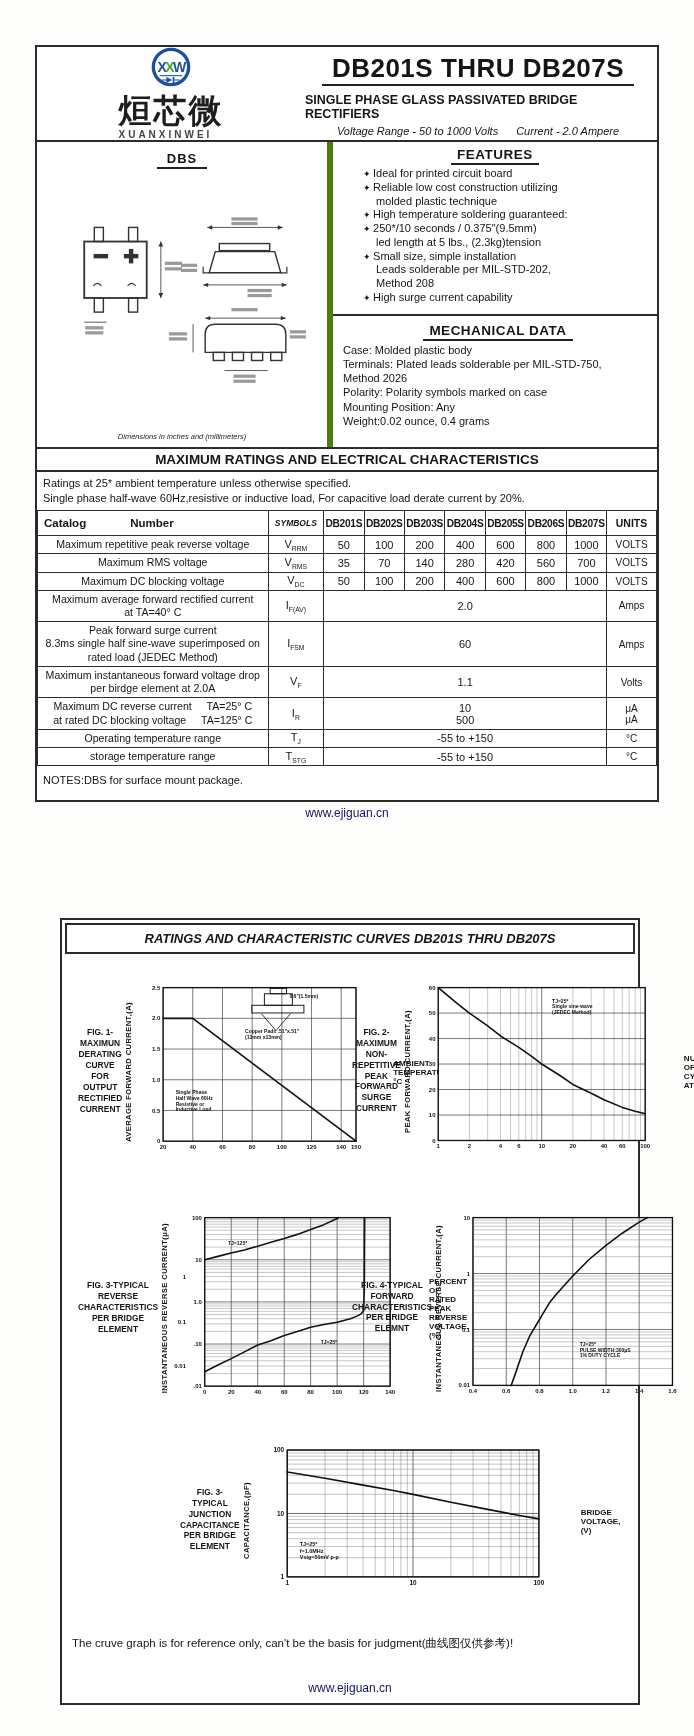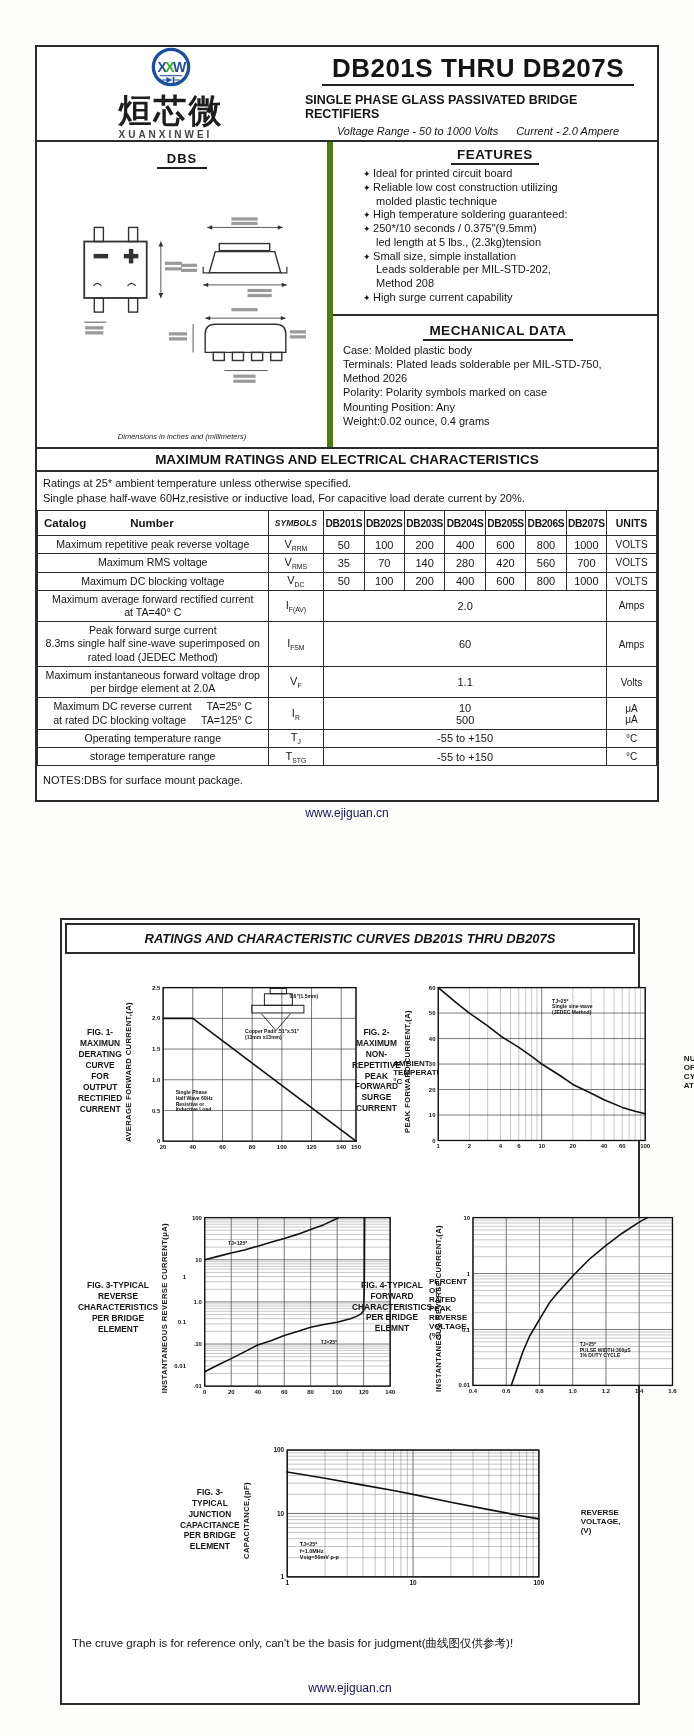--- a/index.html
+++ b/index.html
@@ -636,18 +636,18 @@
           <text x="31.0" y="8.2" font-size="6.4" text-anchor="end" font-weight="bold" font-family="Liberation Sans, sans-serif" fill="#111">100</text>
           <text x="31.0" y="71.2" font-size="6.4" text-anchor="end" font-weight="bold" font-family="Liberation Sans, sans-serif" fill="#111">10</text>
           <text x="31.0" y="134.2" font-size="6.4" text-anchor="end" font-weight="bold" font-family="Liberation Sans, sans-serif" fill="#111">1</text>
           <path d="M34.0 27.8 L71.6 34.0 L109.3 40.8 L139.6 46.2 L159.0 50.0 L196.6 57.9 L234.3 65.2 L264.6 71.0 L284.0 74.4" fill="none" stroke="#111" stroke-width="1.7" stroke-linejoin="round" stroke-linecap="round"></path>
           <text x="46.5" y="101.8" font-size="5.4" text-anchor="start" font-weight="bold" font-family="Liberation Sans, sans-serif" fill="#111">TJ=25*</text>
           <text x="46.5" y="107.8" font-size="5.4" text-anchor="start" font-weight="bold" font-family="Liberation Sans, sans-serif" fill="#111">f=1.0MHz</text>
           <text x="46.5" y="113.8" font-size="5.4" text-anchor="start" font-weight="bold" font-family="Liberation Sans, sans-serif" fill="#111">Vsig=50mV p-p</text>
           <rect x="34" y="6" width="250" height="126" fill="none" stroke="#111" stroke-width="1.4"></rect>
         </svg>
     </div>
-    <div class="xlab">REVERSE VOLTAGE,(V)</div>
+    <div class="xlab">BRIDGE VOLTAGE,(V)</div>
   </div>
 
   <div class="disclaimer">The cruve graph is for reference only, can't be the basis for judgment(曲线图仅供参考)!</div>
   <div class="f2">www.ejiguan.cn</div>
 </div>
 
 </body></html>

